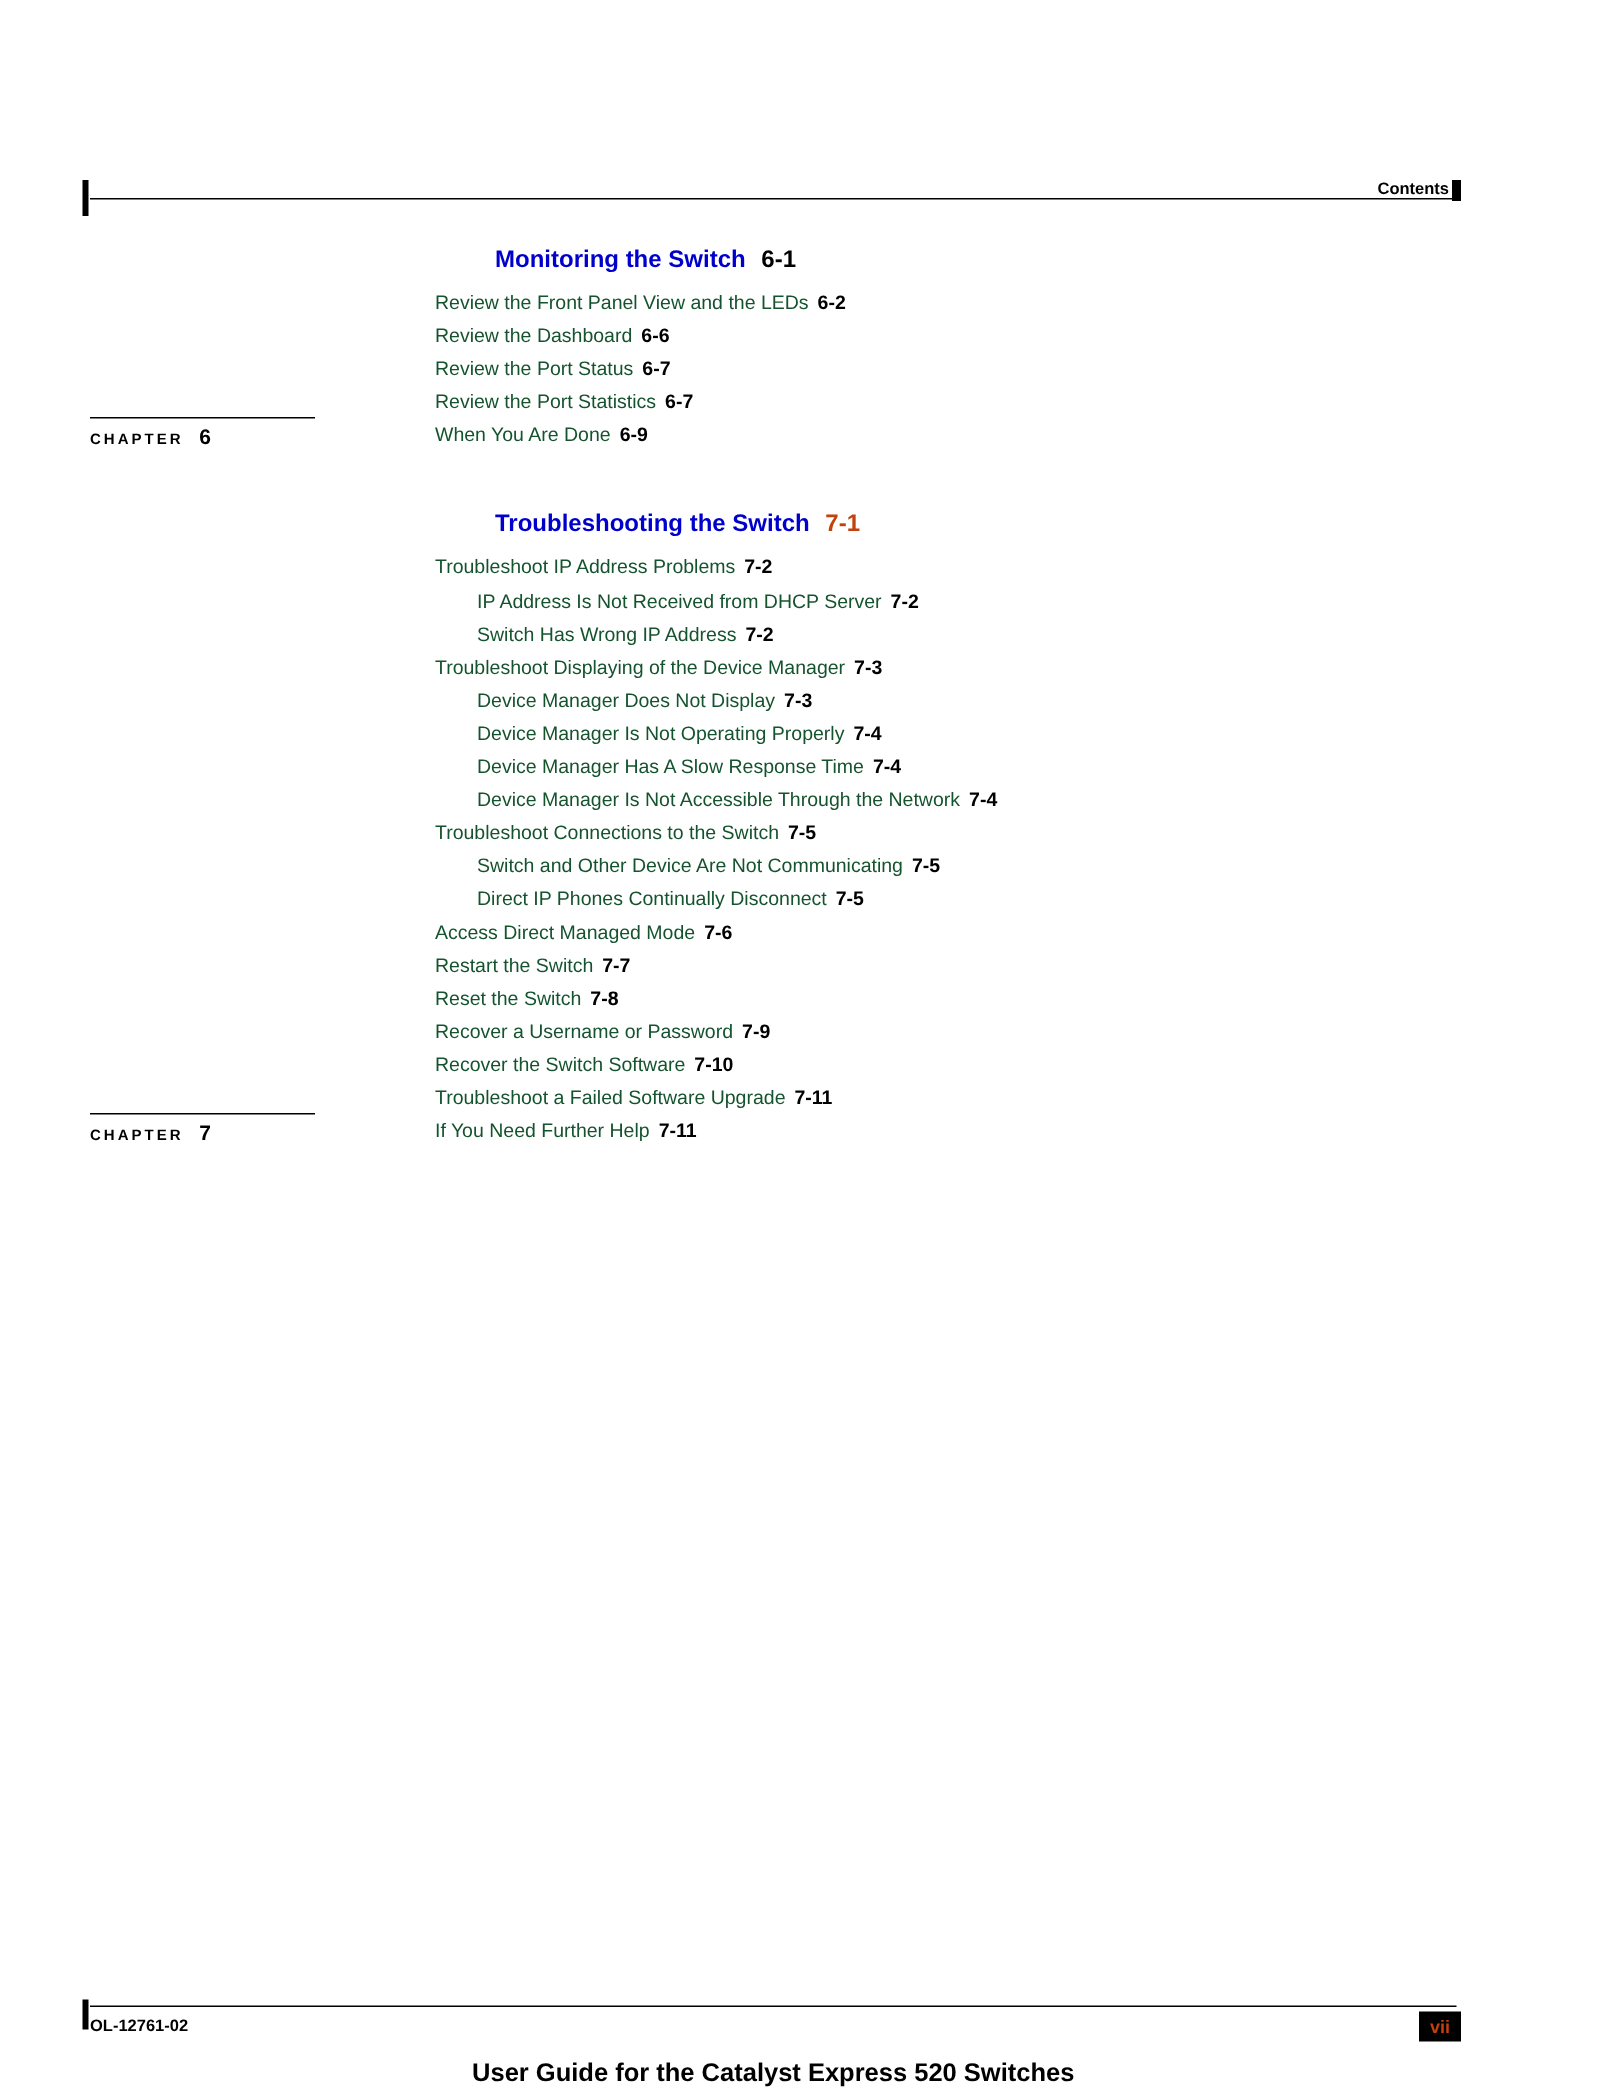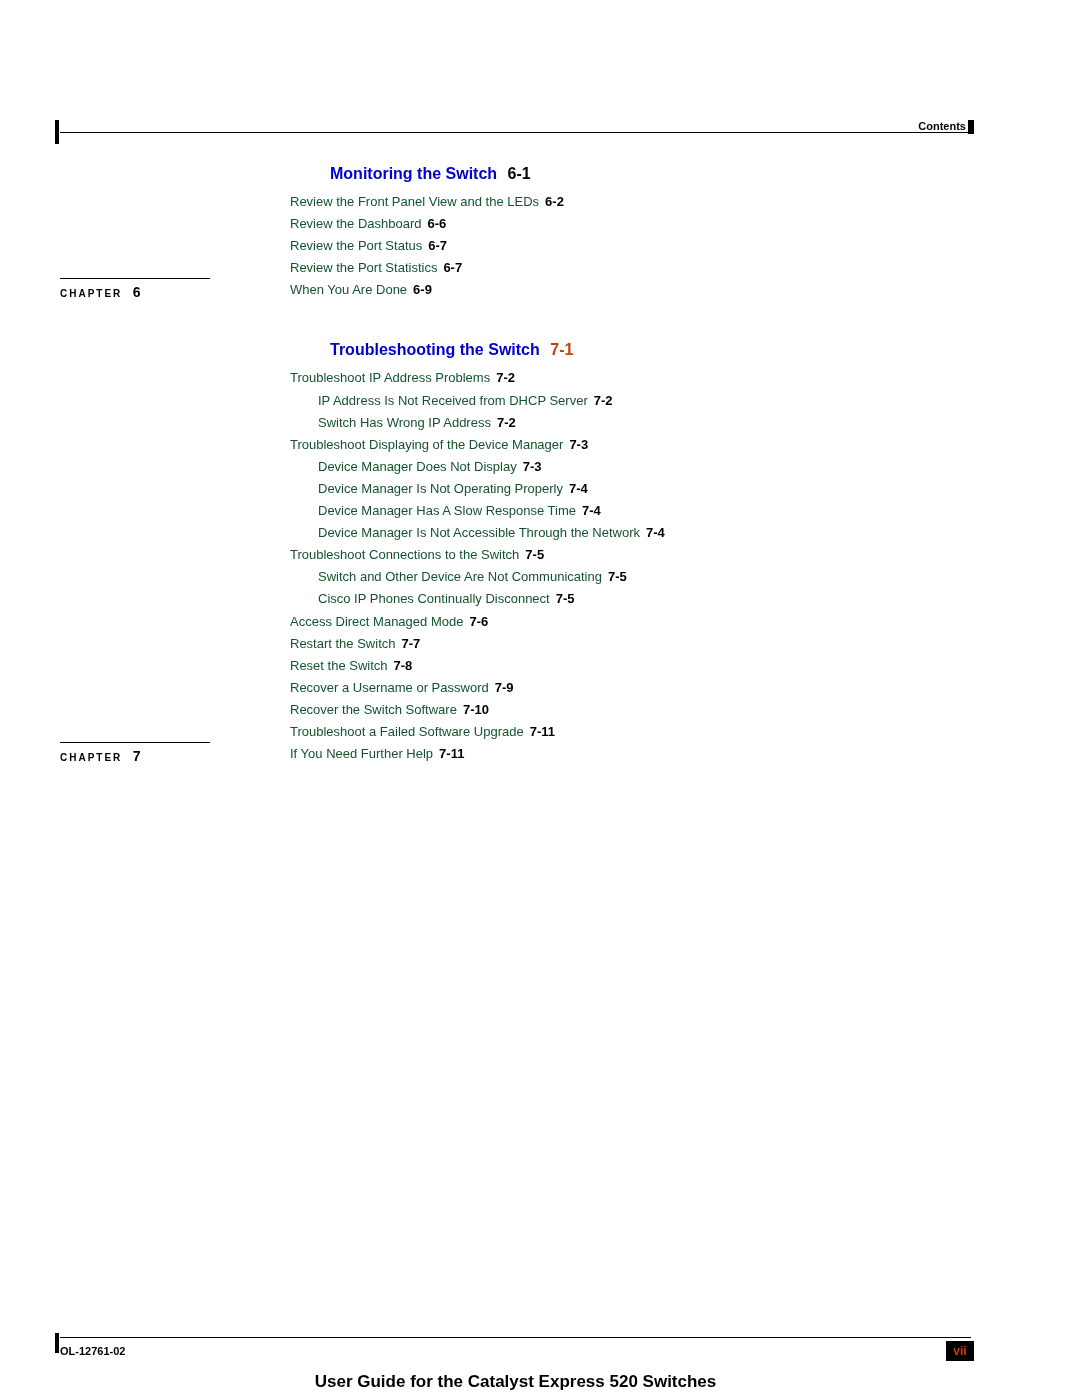--- a/index.html
+++ b/index.html
@@ -312,21 +312,21 @@
             </div>
             <div class="toc-item level1">
               <span class="toc-item-text">Troubleshoot Connections to the Switch</span>
               <span class="toc-item-page">7-5</span>
             </div>
             <div class="toc-item level2">
               <span class="toc-item-text">Switch and Other Device Are Not Communicating</span>
               <span class="toc-item-page">7-5</span>
             </div>
             <div class="toc-item level2">
-              <span class="toc-item-text">Cisco IP Phones Continually Disconnect</span>
+              <span class="toc-item-text">Direct IP Phones Continually Disconnect</span>
               <span class="toc-item-page">7-5</span>
             </div>
             <div class="toc-item level1">
               <span class="toc-item-text">Access Direct Managed Mode</span>
               <span class="toc-item-page">7-6</span>
             </div>
             <div class="toc-item level1">
               <span class="toc-item-text">Restart the Switch</span>
               <span class="toc-item-page">7-7</span>
             </div>

